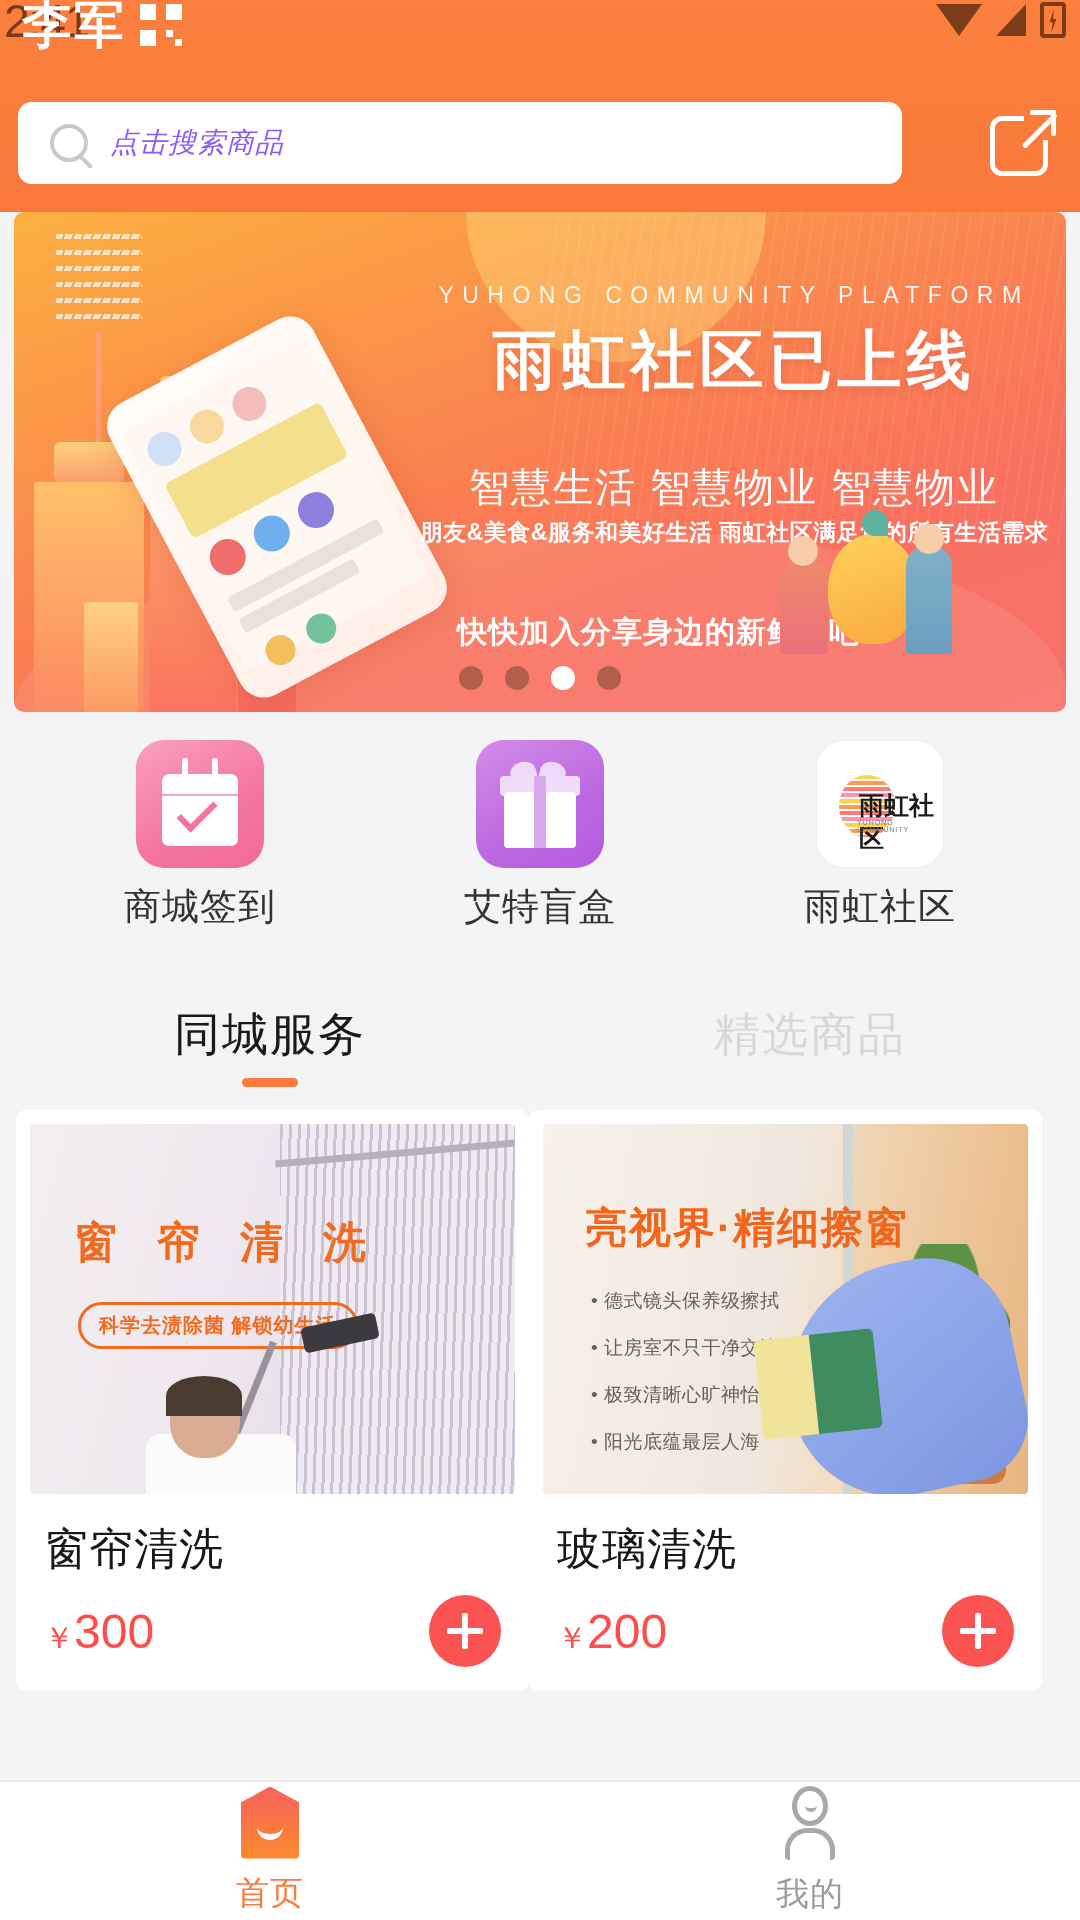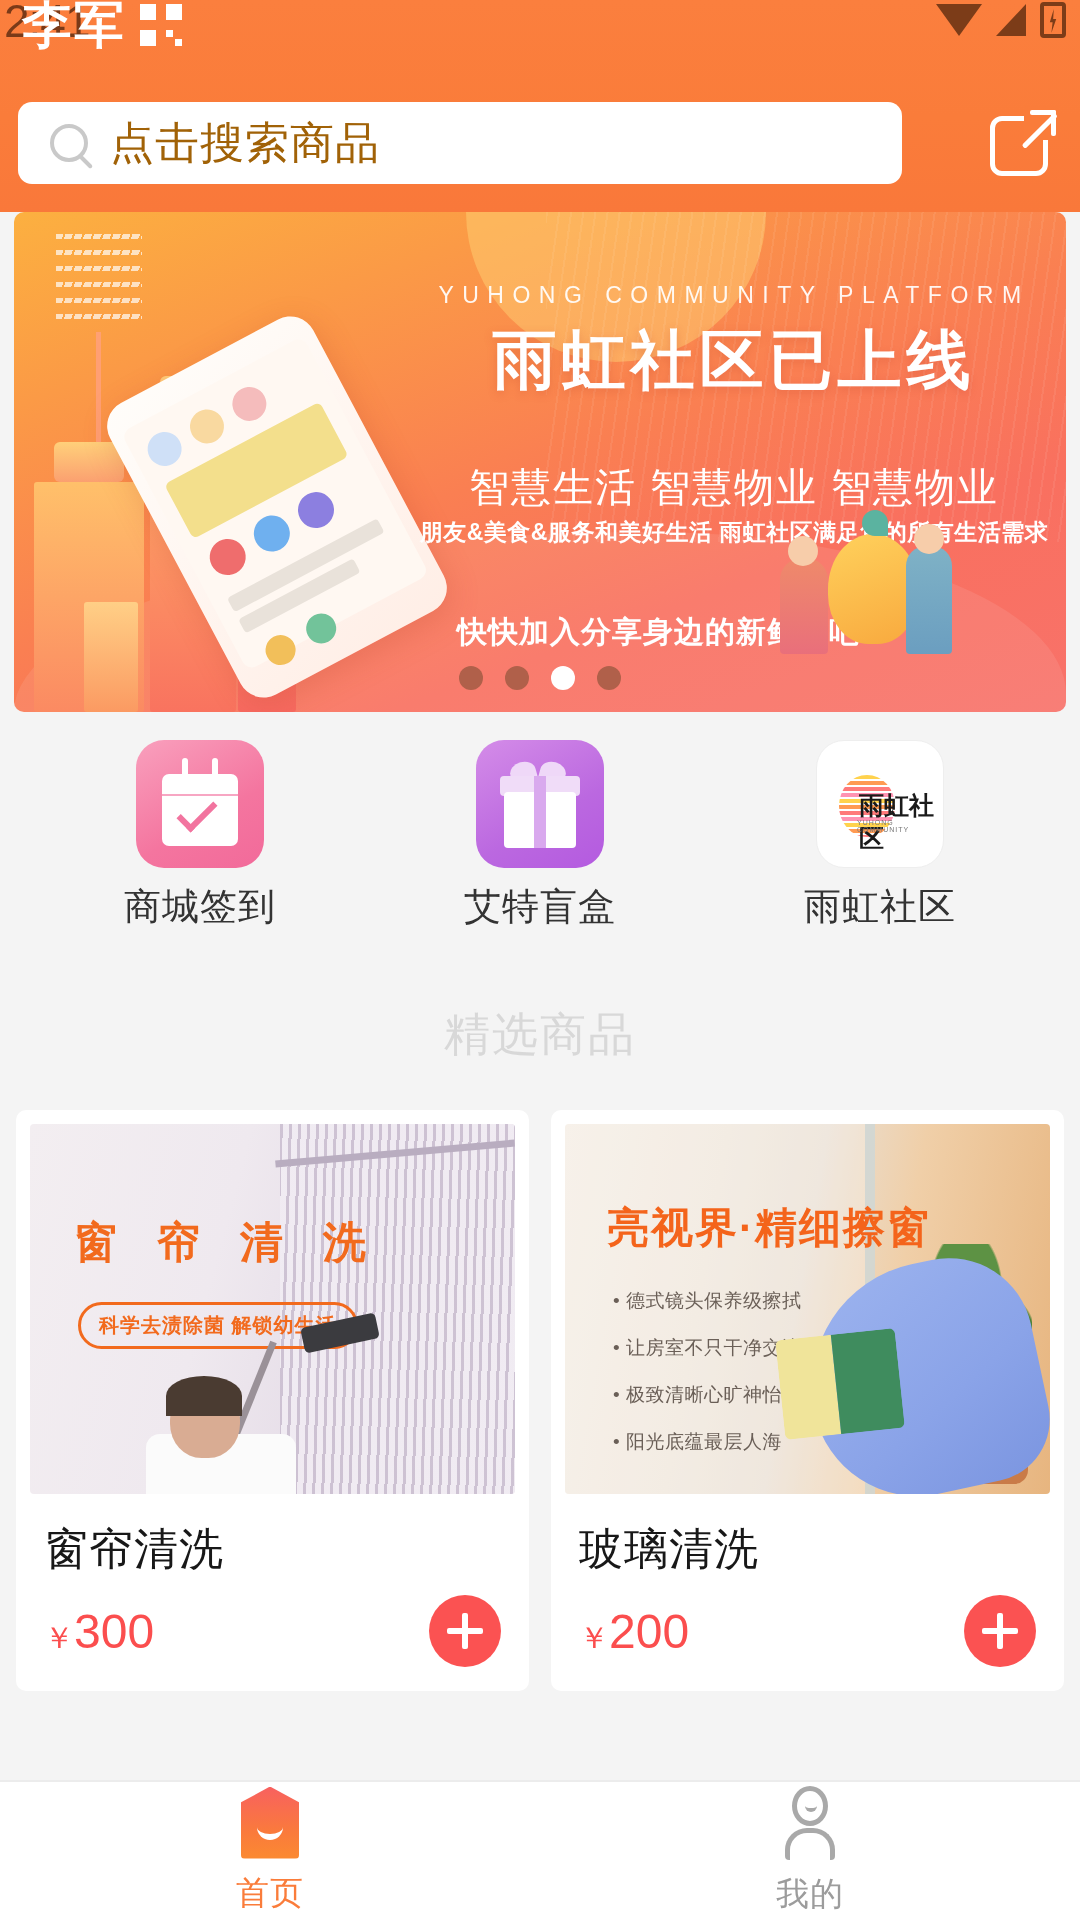--- a/index.html
+++ b/index.html
@@ -47,21 +47,21 @@
     clip-path:polygon(60% 0,10% 55%,45% 55%,30% 100%,90% 42%,52% 42%);
   }
 
   .searchrow { position:absolute; left:0; top:102px; width:1080px; height:90px; }
   .searchbox {
     position:absolute; left:18px; top:0; width:884px; height:82px;
     background:#fff; border-radius:14px; display:flex; align-items:center; padding-left:32px;
   }
   .mag { width:38px; height:38px; border:4px solid #c9c9c9; border-radius:50%; position:relative; flex:0 0 auto;}
   .mag:after{content:"";position:absolute;right:-10px;bottom:-6px;width:16px;height:4px;background:#c9c9c9;transform:rotate(45deg);border-radius:2px;}
-  .sph { font-size:44px; color:#a16207; margin-left:22px; letter-spacing:1px; }
+  .sph { font-size:28px; color:#8b5cf6; margin-left:22px; letter-spacing:1px;font-style:italic; }
   .share-ic {
     position:absolute; right:22px; top:4px; width:72px; height:74px;
   }
   .share-ic .bx{
     position:absolute; left:4px; top:10px; width:58px; height:60px;
     border:5px solid #fff; border-radius:12px;
   }
   .share-ic .cut{ position:absolute; right:0px; top:0px; width:34px; height:34px; background:#fa7c3a;}
   .share-ic .arw{
     position:absolute; right:2px; top:6px; width:46px; height:5px; background:#fff;
@@ -185,21 +185,21 @@
   .tab{ flex:1; display:flex; flex-direction:column; align-items:center; justify-content:center; }
   .tab-t{ font-size:46px; letter-spacing:2px; }
   .tab.active .tab-t{ color:#1a1a1a; font-weight:400; }
   .tab.idle .tab-t{ color:#d8d8d8; font-weight:400; }
   .tab-bar{ width:56px; height:9px; border-radius:5px; background:#fc7a3e; margin-top:12px; }
   .tab.idle .tab-bar{ background:transparent; }
 
   
   .grid{
     position:absolute; left:16px; top:1110px; width:1048px;
-    display:flex; gap:22px;
+    display:flex; 
   }
   .card{
     width:513px; background:#fff; border-radius:10px; overflow:hidden;
     padding:14px 14px 0 14px;
   }
   .card-img{ width:485px; height:370px; border-radius:4px; position:relative; overflow:hidden; }
   .card-t{ font-size:44px; color:#181818; margin:26px 0 0 14px; letter-spacing:1px;}
   .card-bot{ display:flex; align-items:center; justify-content:space-between; padding:16px 14px 24px 14px;}
   .price{ color:#fb4e4e; font-size:48px; letter-spacing:0px; }
   .price .y{ font-size:30px; }
@@ -417,20 +417,24 @@
       <div class="cat-ic ic-yh">
         <div class="yhcirc"></div>
         <div class="yhtx">雨虹社区</div>
         <div class="yhen">YUHONG COMMUNITY</div>
       </div>
       <div class="cat-lb">雨虹社区</div>
     </div>
   </div>
 
   <div class="tabs">
+    <div class="tab active">
+      <div class="tab-t">同城服务</div>
+      <div class="tab-bar"></div>
+    </div>
     <div class="tab idle">
       <div class="tab-t">精选商品</div>
       <div class="tab-bar"></div>
     </div>
   </div>
 
   <div class="grid">
 
     <div class="card">
       <div class="card-img c1">

